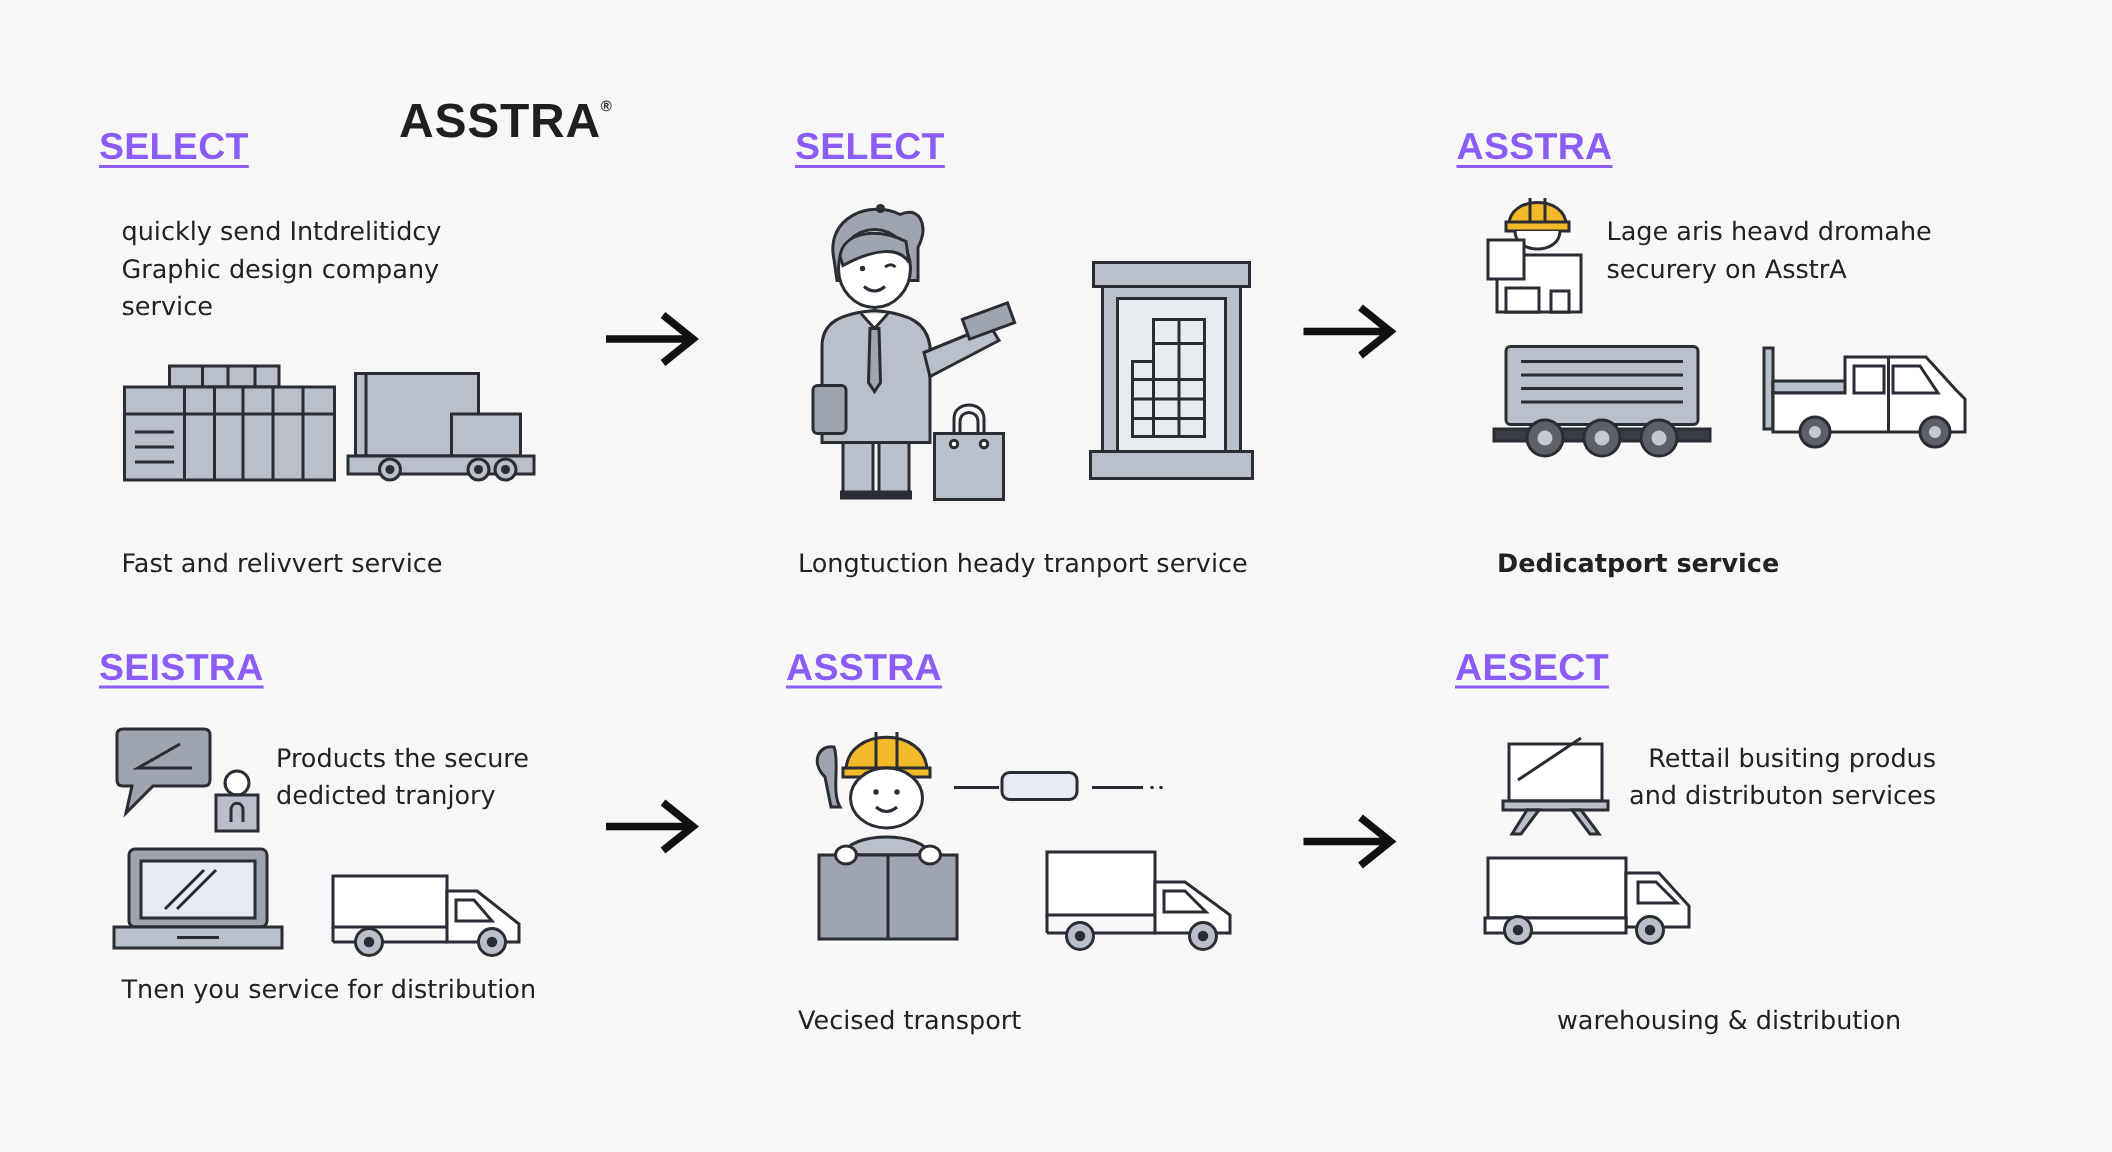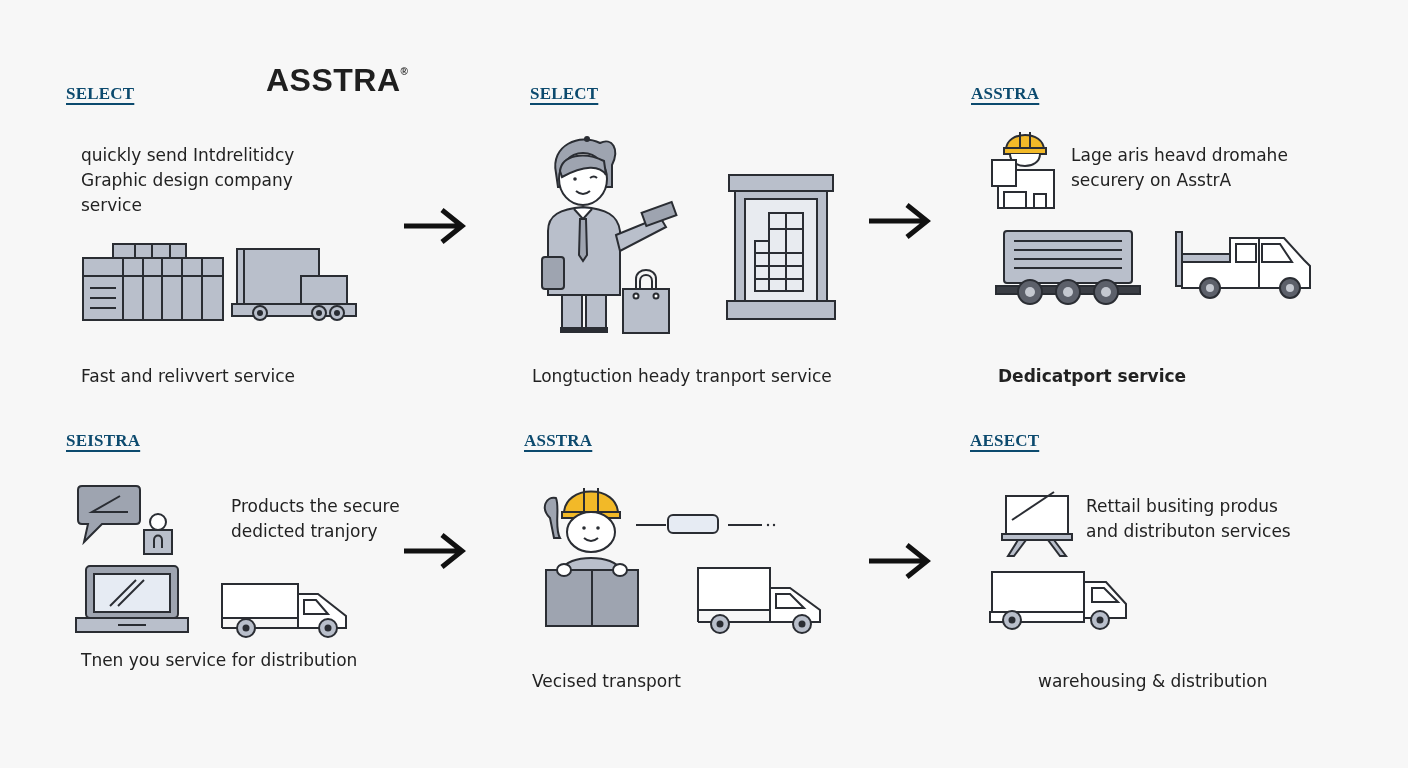--- a/index.html
+++ b/index.html
@@ -1,19 +1,19 @@
 <!DOCTYPE html>
 <html><head>
 <meta charset="utf-8">
 <style>
   * { box-sizing: border-box; margin: 0; padding: 0; }
   html, body { width: 1408px; height: 768px; background: #f7f7f7; overflow: hidden; }
   body { position: relative; font-family: "DejaVu Sans", sans-serif; color: #1c1c1c; }
   .abs { position: absolute; }
-  .heading { font-family: Liberation Serif, serif; font-weight: bold; font-size: 17px; text-decoration: underline; text-decoration-thickness: 2px; text-underline-offset: 4px; color: #0c4a6e; letter-spacing: 0.2px; }
+  .heading { font-family: Liberation Sans, sans-serif; font-weight: bold; font-size: 25px; text-decoration: underline; text-decoration-thickness: 2px; text-underline-offset: 4px; color: #8b5cf6; letter-spacing: 0.2px; }
   .brand { font-family: "Liberation Sans", sans-serif; font-weight: bold; font-size: 32px; color: #1f1f1f; letter-spacing: 0.5px; }
   .brand sup { font-size: 10px; vertical-align: top; position: relative; top: 4px; }
   .desc { font-size: 17px; line-height: 25px; color: #222; }
   .caption { font-size: 17px; color: #222; white-space: nowrap; }
   svg { overflow: visible; }
   .g { fill: #b9bfcb; stroke: #2a2d33; stroke-width: 2; }
   .gd { fill: #9ea4b0; stroke: #2a2d33; stroke-width: 2; }
   .w { fill: #ffffff; stroke: #2a2d33; stroke-width: 2; }
   .ln { fill: none; stroke: #2a2d33; stroke-width: 2; }
   .y { fill: #f2b928; stroke: #2a2d33; stroke-width: 2; }
@@ -168,21 +168,21 @@
   <div class="abs heading" style="left:66px; top:431px;text-align:center;">SEISTRA</div>
   <svg class="abs" style="left:76px; top:484px;" width="66" height="62">
     <path class="gd" d="M6 2 H60 Q64 2 64 6 V36 Q64 40 60 40 H26 L8 58 L12 40 H6 Q2 40 2 36 V6 Q2 2 6 2 Z"></path>
     <path class="ln" d="M44 12 L16 28 H52"></path>
   </svg>
   <svg class="abs" style="left:140px; top:512px;" width="36" height="46">
     <circle class="w" cx="18" cy="10" r="8"></circle>
     <rect class="g" x="4" y="18" width="28" height="24"></rect>
     <path class="ln" d="M14 36 V28 C14 22 22 22 22 28 V36"></path>
   </svg>
-  <div class="abs desc" style="left:184px; top:494px;margin-left:47px;">
+  <div class="abs desc" style="left:184px; top:494px;">
     <div>Products the secure</div>
     <div>dedicted tranjory</div>
   </div>
   <svg class="abs" style="left:74px; top:564px;" width="116" height="70">
     <rect class="gd" x="12" y="2" width="92" height="52" rx="4"></rect>
     <rect x="20" y="10" width="76" height="38" fill="#e6ebf3" stroke="#2a2d33" stroke-width="2"></rect>
     <line class="ln" x1="36" y1="42" x2="62" y2="16"></line>
       <line class="ln" x1="44" y1="42" x2="70" y2="16"></line>
     <rect class="g" x="2" y="54" width="112" height="14"></rect>
     <line class="ln" x1="44" y1="61" x2="72" y2="61"></line>
@@ -250,21 +250,21 @@
 
 <section>
   <div class="abs heading" style="left:970px; top:431px;">AESECT</div>
   <svg class="abs" style="left:1002px; top:490px;" width="72" height="70">
     <rect class="w" x="4" y="6" width="62" height="38"></rect>
     <line class="ln" x1="10" y1="30" x2="52" y2="2"></line>
     <rect class="g" x="0" y="44" width="70" height="6"></rect>
     <path class="g" d="M16 50 L6 66 L12 66 L24 50 Z"></path>
     <path class="g" d="M52 50 L64 66 L58 66 L46 50 Z"></path>
   </svg>
-  <div class="abs desc" style="left:1086px; top:494px;">
+  <div class="abs desc" style="left:1086px; top:494px;text-align:right;">
     <div>Rettail busiting produs</div>
     <div>and distributon services</div>
   </div>
   <svg class="abs" style="left:988px; top:568px;" width="146" height="66">
     <rect class="w" x="4" y="4" width="92" height="40"></rect>
     <path class="w" d="M96 14 H118 L138 36 V50 H96 Z"></path>
     <path class="w" d="M104 20 H116 L130 34 H104 Z"></path>
     <rect class="w" x="2" y="44" width="94" height="10"></rect>
     <circle class="g" cx="24" cy="52" r="9"></circle>
       <circle cx="24" cy="52" r="3.5" fill="#2a2d33"></circle>

